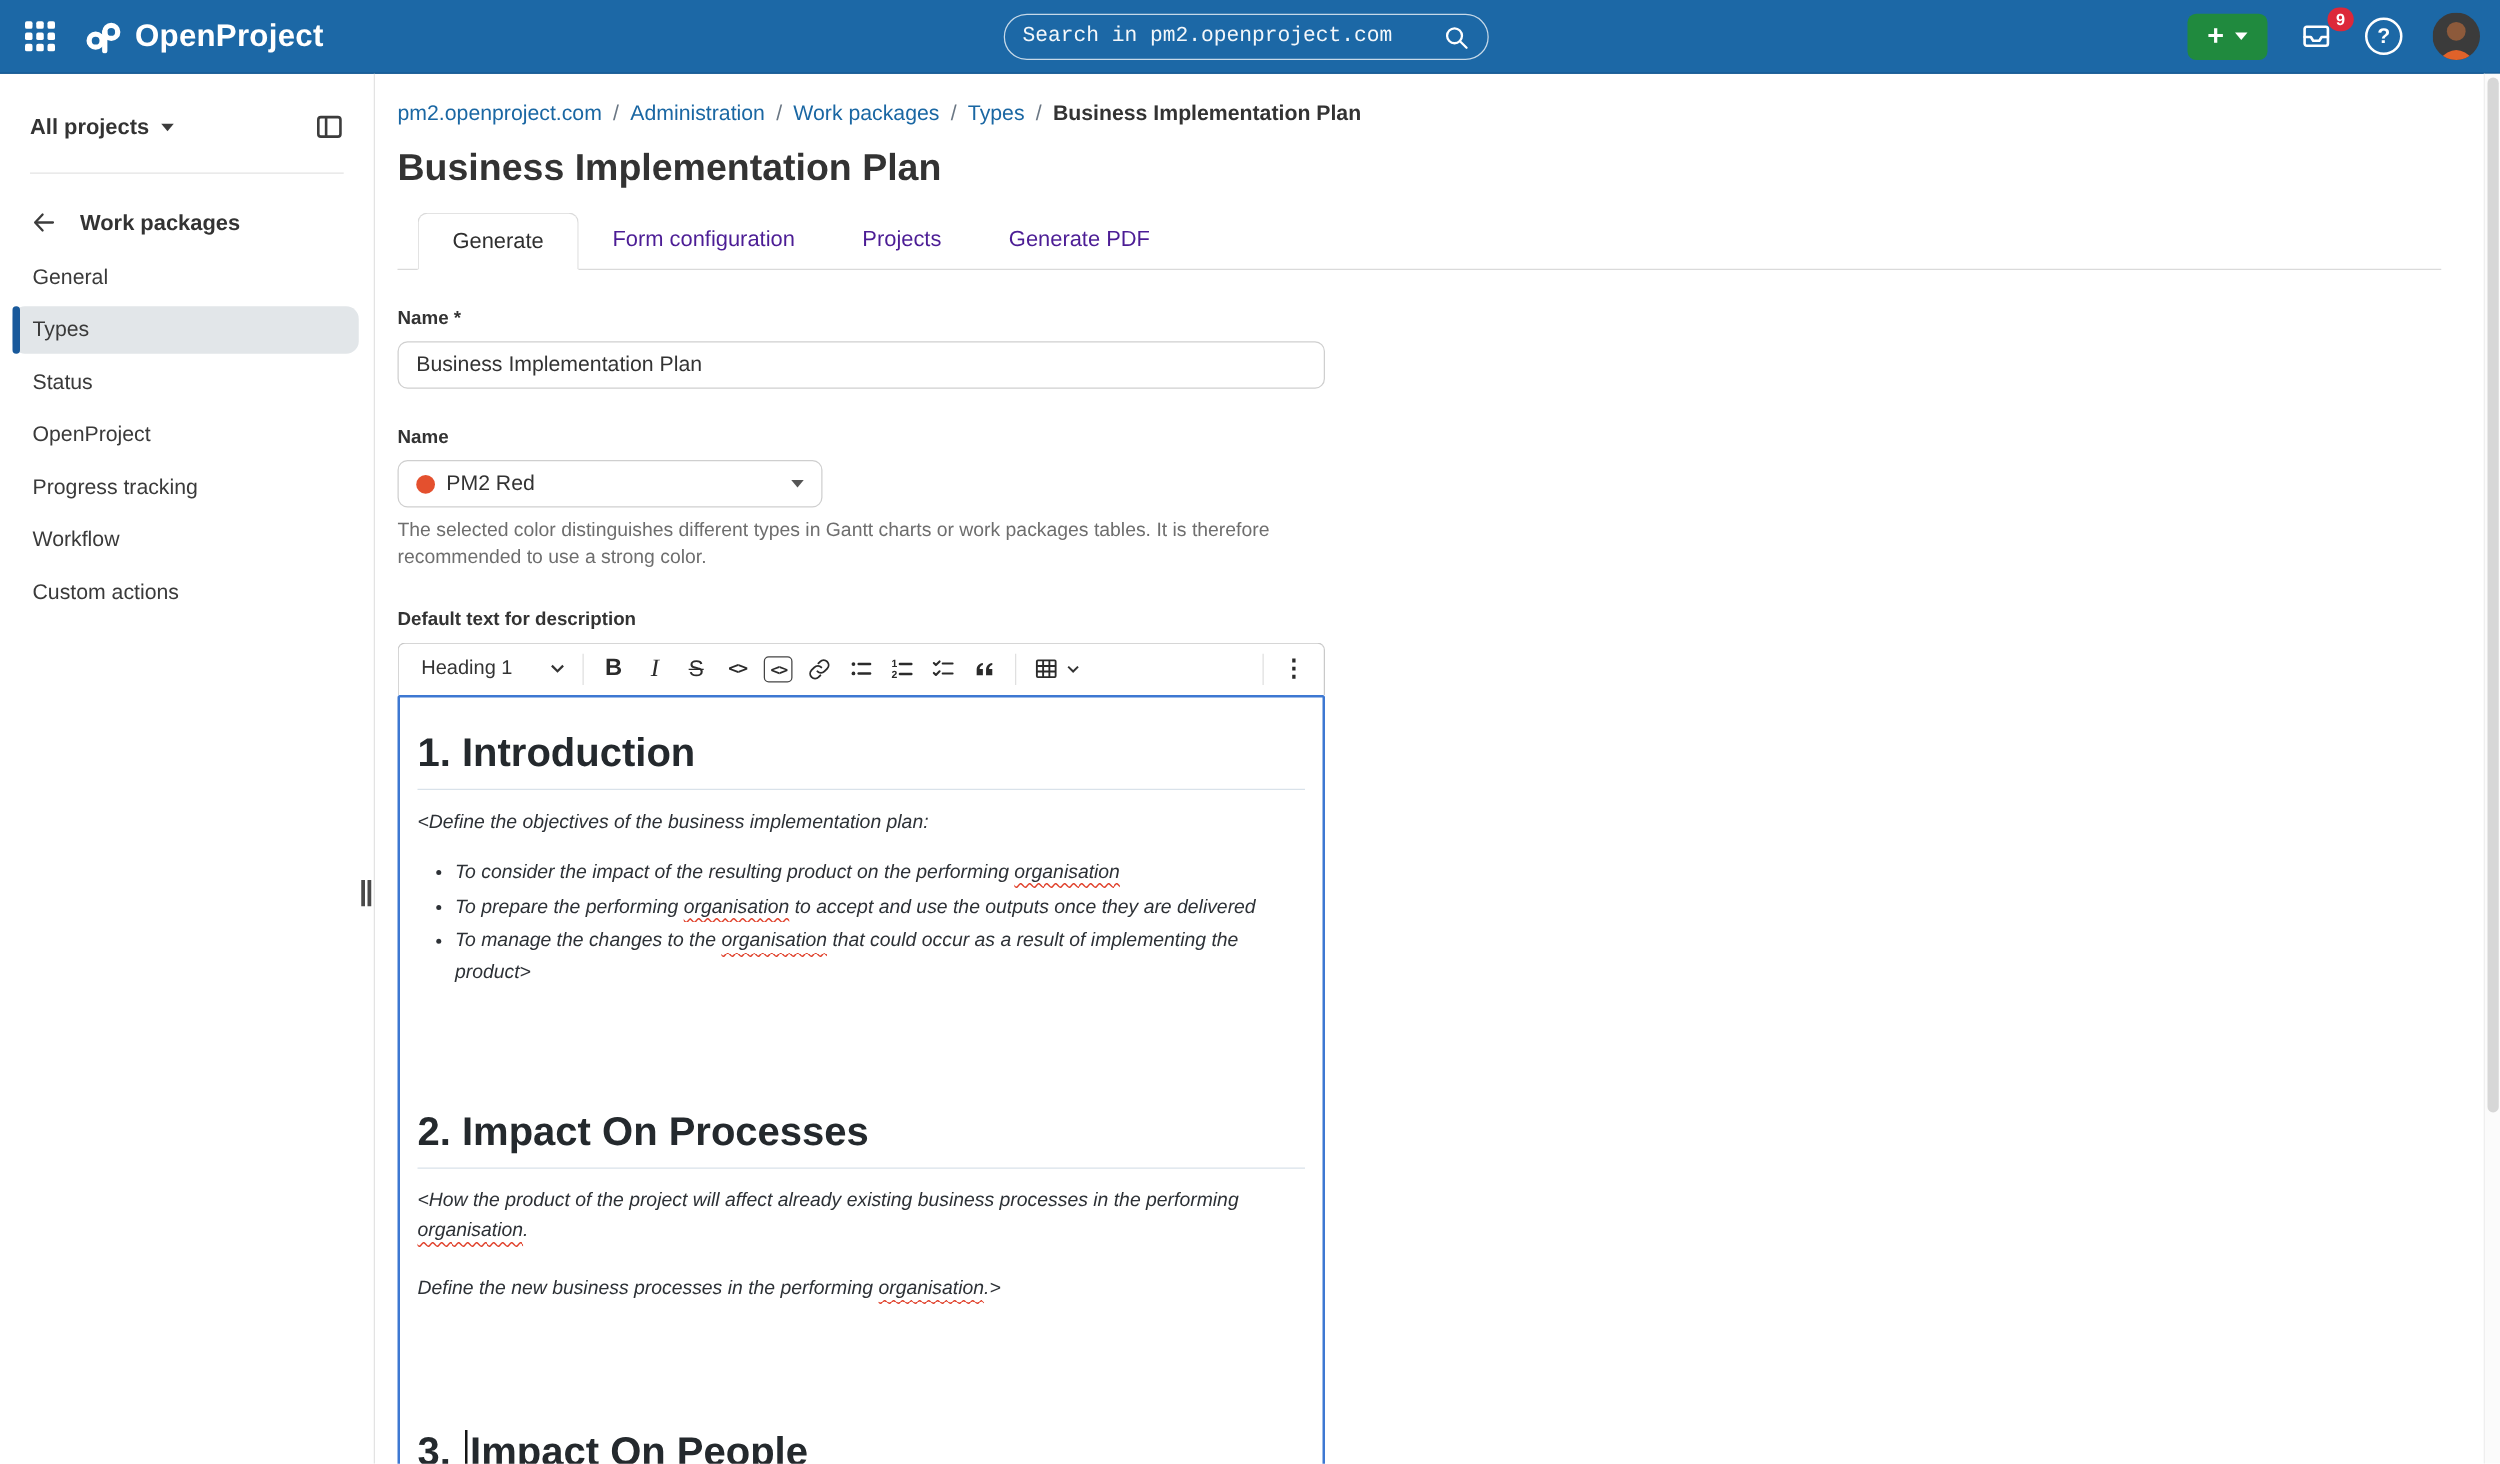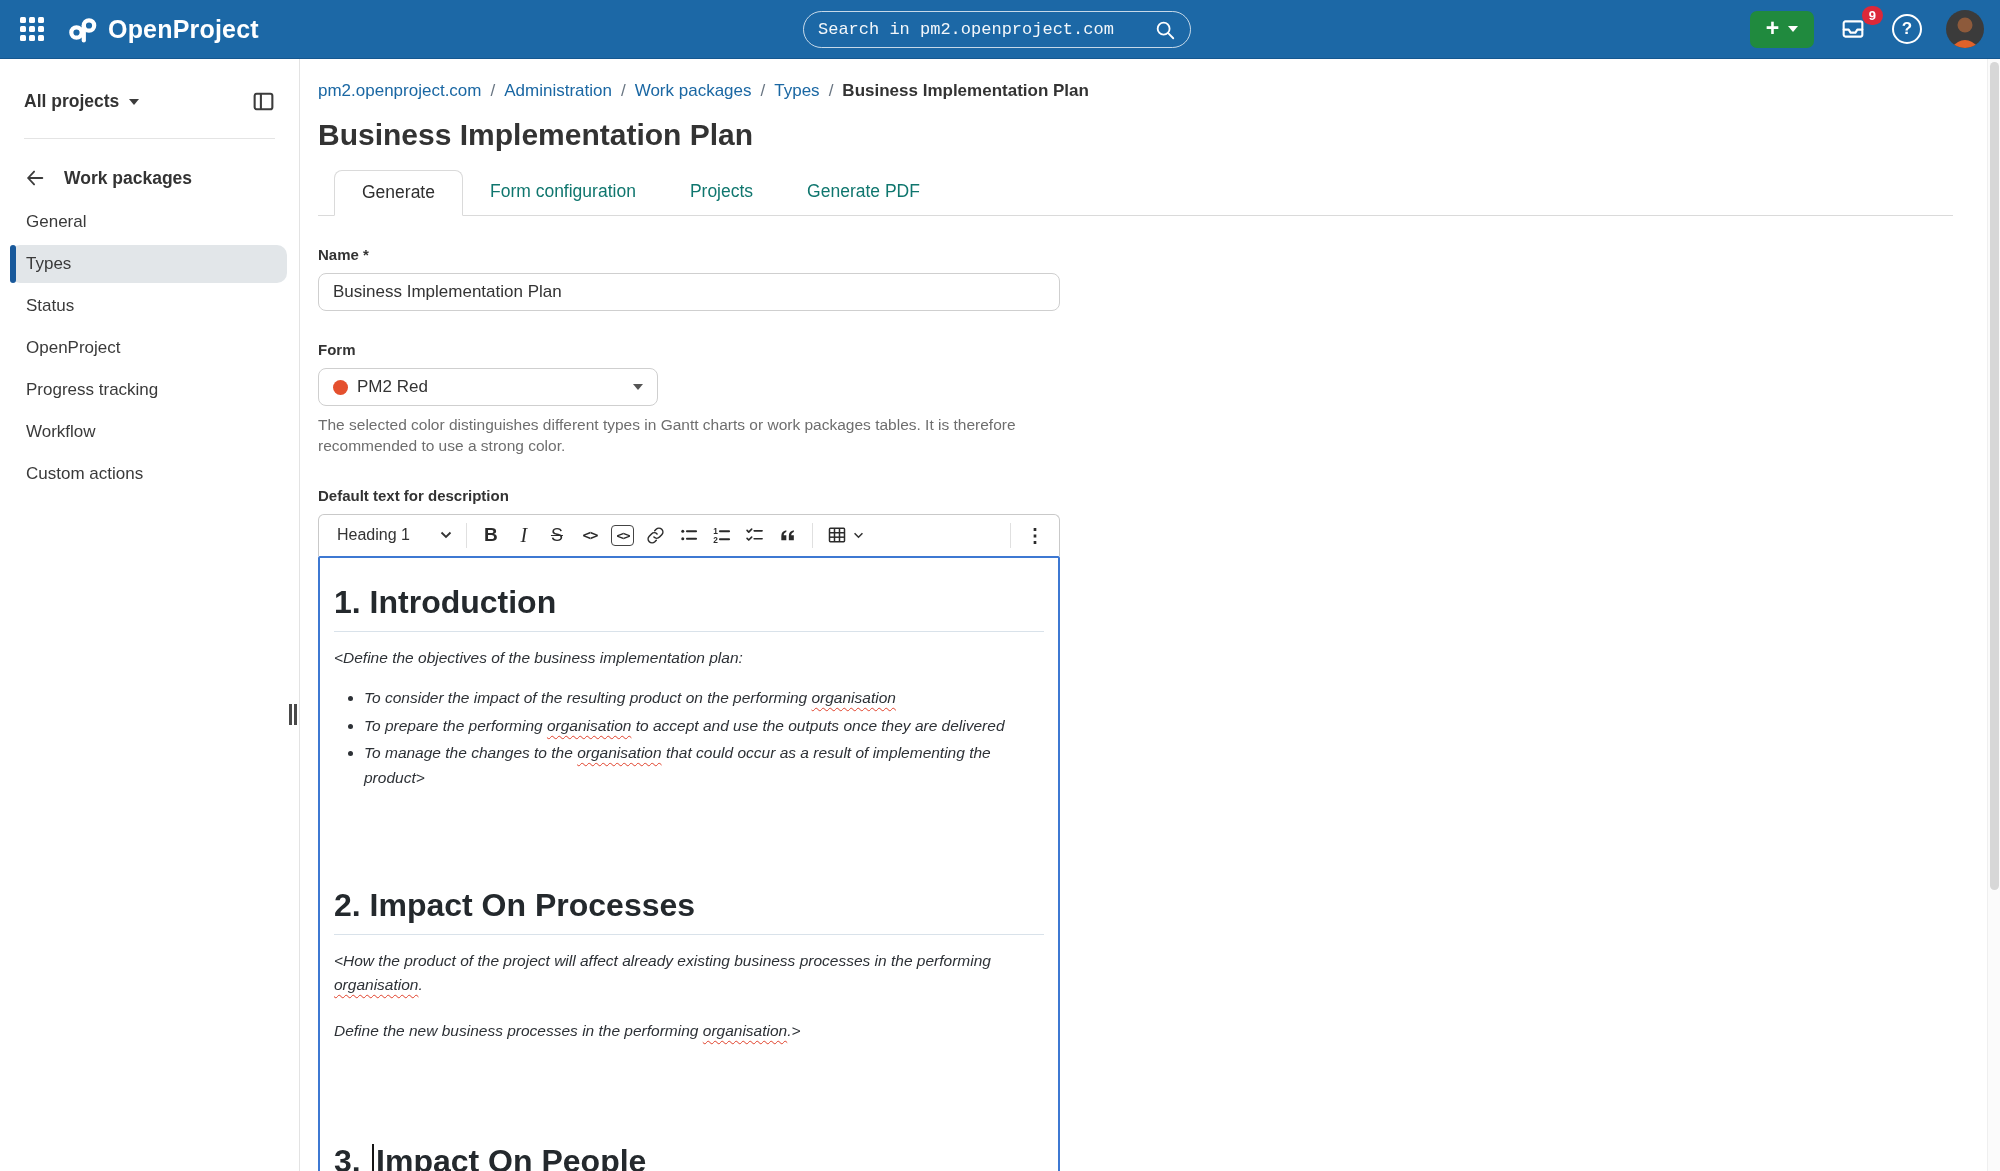--- a/index.html
+++ b/index.html
@@ -58,21 +58,21 @@
   .resize-handle i { width:3px; height:21px; background:#4A4A4A; }
 
   
   .breadcrumb { margin-top:22px; font-size:17px; display:flex; gap:9px; align-items:center;text-align:right; }
   .bc-link { color:#1A67A3; cursor:pointer; }
   .bc-sep { color:#6A7683; }
   .bc-current { color:#333; font-weight:600; }
   .page-title { margin-top:17px; font-size:30px; font-weight:700; color:#333; }
   .tabs { margin-top:18px; width:1635px; border-bottom:1px solid #DADADA; display:flex;
           padding-left:16px; }
-  .tab { padding:11px 27px 12px; font-size:17.5px; color:#0f766e; cursor:pointer; }
+  .tab { padding:11px 27px 12px; font-size:17.5px; color:#4c1d95; cursor:pointer; }
   .tab.active { background:#fff; border:1px solid #DADADA; border-bottom:1px solid #fff;
                 border-radius:8px 8px 0 0; margin-bottom:-1px; color:#2F2F2F; }
 
   
   .field-label { margin-top:30px; font-size:15px; font-weight:700; color:#333; }
   .text-input { margin-top:10px; width:742px; height:38px; border:1px solid #CFCFCF;
                 border-radius:8px; font-size:17px; color:#333; padding:0 14px;
                 font-family:"Liberation Sans",sans-serif; outline:none; display:block; }
   .select { margin-top:10px; width:340px; height:38px; border:1px solid #CFCFCF; border-radius:8px;
             display:flex; align-items:center; padding:16px 14px; gap:9px; cursor:pointer; }
@@ -251,21 +251,21 @@
     <div class="tabs">
       <div class="tab active">Generate</div>
       <div class="tab">Form configuration</div>
       <div class="tab">Projects</div>
       <div class="tab">Generate PDF</div>
     </div>
 
     <div class="field-label">Name *</div>
     <input class="text-input" value="Business Implementation Plan" style="">
 
-    <div class="field-label">Form</div>
+    <div class="field-label">Name</div>
     <div class="select">
       <span class="color-dot" style="background:#E4502E;"></span>
       <span class="select-val">PM2 Red</span>
       <span class="caret-dn"></span>
     </div>
     <div class="help-text">The selected color distinguishes different types in Gantt charts or work packages tables. It is therefore recommended to use a strong color.</div>
 
     <div class="field-label">Default text for description</div>
 
     <div class="editor">

